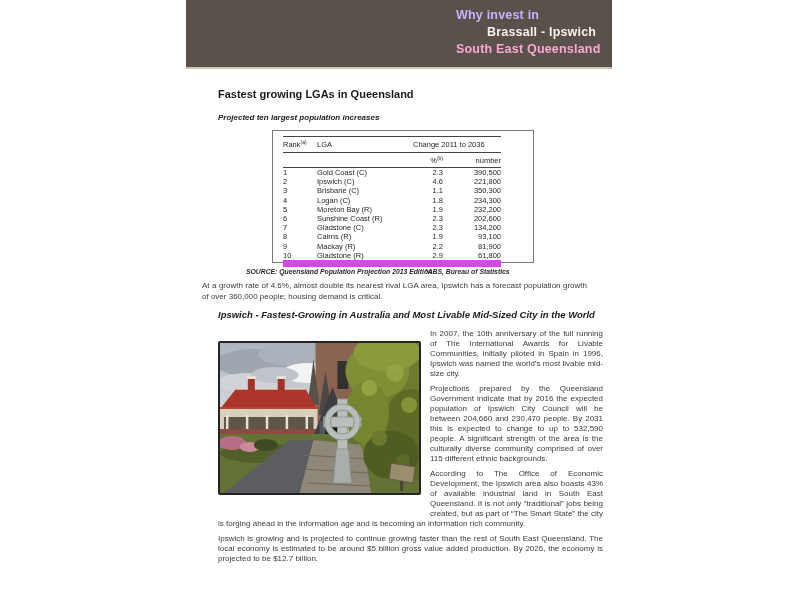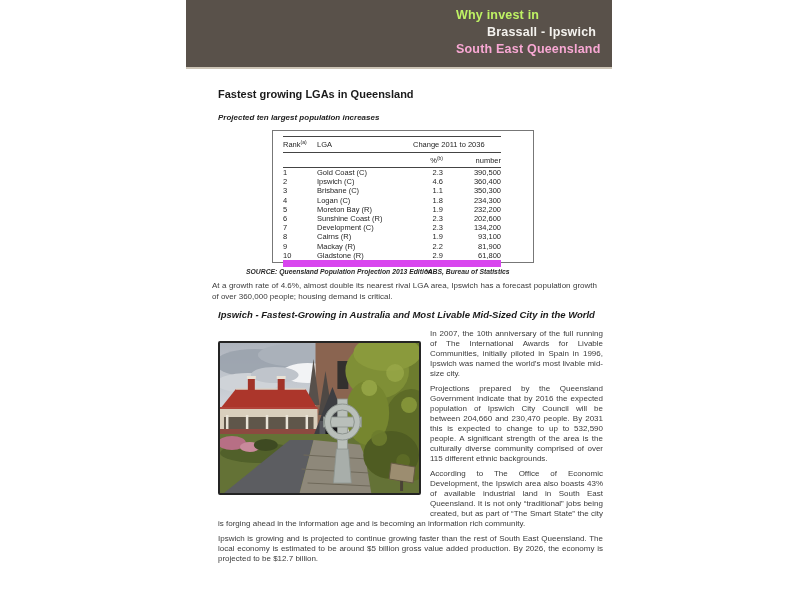--- a/index.html
+++ b/index.html
@@ -28,21 +28,21 @@
   .pop-table .head-row th{border-top:1px solid #444;border-bottom:1px solid #444;padding:3px 0;}
   .pop-table .sub-row th{border-bottom:1px solid #444;padding:3px 0 2px;}
   .pop-table tbody td{padding:0;height:9.2px;line-height:9.2px;}
   .pop-table tbody tr:last-child td{border-bottom:7px solid #d946ef;}
   .al{text-align:left}.ar{text-align:right}
   .pop-table sup{font-size:5px;line-height:0;}
 
   .source-note{position:absolute;top:268px;font-size:6.8px;font-weight:bold;font-style:italic;color:#2a2a2a;}
   .source-left{left:246px;} .source-right{left:425px;}
 
-  .para-a{position:absolute;left:212px;top:280px;width:385px;margin:0;
+  .para-a{position:absolute;left:202px;top:280px;width:385px;margin:0;
           font-size:8px;line-height:11px;color:#3b3b3b;text-align:justify;}
 
   .sec2-h{position:absolute;left:218px;top:309px;width:385px;margin:0;
           font-size:9.5px;font-weight:bold;font-style:italic;color:#1a1a1a;}
 
   
   .flow{position:absolute;left:218px;top:329px;width:385px;
         font-size:8px;line-height:10px;color:#3b3b3b;text-align:justify;}
   .flow p{margin:0 0 5px 0;}
   .flow p.p4{clear:left;margin-top:0;}
@@ -50,21 +50,21 @@
                margin:12px 9px 18px 0;background:#cfd3d8;overflow:hidden;}
   .photo-frame svg{display:block;width:100%;height:100%;}
 </style>
 </head>
 <body>
 
 <div class="page">
 
   <div class="header-bar" style="background-color: rgb(89, 81, 74);">
     <div class="header-text">
-      <div class="h-line" style="color: #bef264;">Why invest in</div>
+      <div class="h-line" style="color: #c4b5fd;">Why invest in</div>
       <div class="h-line" style="color: rgb(244, 242, 238); margin-left: 31px;">Brassall - Ipswich</div>
       <div class="h-line accent" style="color: #f9a8d4;">South East Queensland</div>
     </div>
   </div>
 
   <h1 class="sec1-h">Fastest growing LGAs in Queensland</h1>
   <div class="sec1-sub">Projected ten largest population increases</div>
 
   <div class="table-box">
     <table class="pop-table">
@@ -91,21 +91,21 @@
         <tr>
             <td class="al">1</td>
             <td class="al">Gold Coast (C)</td>
             <td class="ar">2.3</td>
             <td class="ar">390,500</td>
           </tr>
         <tr>
             <td class="al">2</td>
             <td class="al">Ipswich (C)</td>
             <td class="ar">4.6</td>
-            <td class="ar">360,400</td>
+            <td class="ar">221,800</td>
           </tr>
         <tr>
             <td class="al">3</td>
             <td class="al">Brisbane (C)</td>
             <td class="ar">1.1</td>
             <td class="ar">350,300</td>
           </tr>
         <tr>
             <td class="al">4</td>
             <td class="al">Logan (C)</td>
@@ -119,21 +119,21 @@
             <td class="ar">232,200</td>
           </tr>
         <tr>
             <td class="al">6</td>
             <td class="al">Sunshine Coast (R)</td>
             <td class="ar">2.3</td>
             <td class="ar">202,600</td>
           </tr>
         <tr>
             <td class="al">7</td>
-            <td class="al">Development (C)</td>
+            <td class="al">Gladstone (C)</td>
             <td class="ar">2.3</td>
             <td class="ar">134,200</td>
           </tr>
         <tr>
             <td class="al">8</td>
             <td class="al">Cairns (R)</td>
             <td class="ar">1.9</td>
             <td class="ar">93,100</td>
           </tr>
         <tr>

